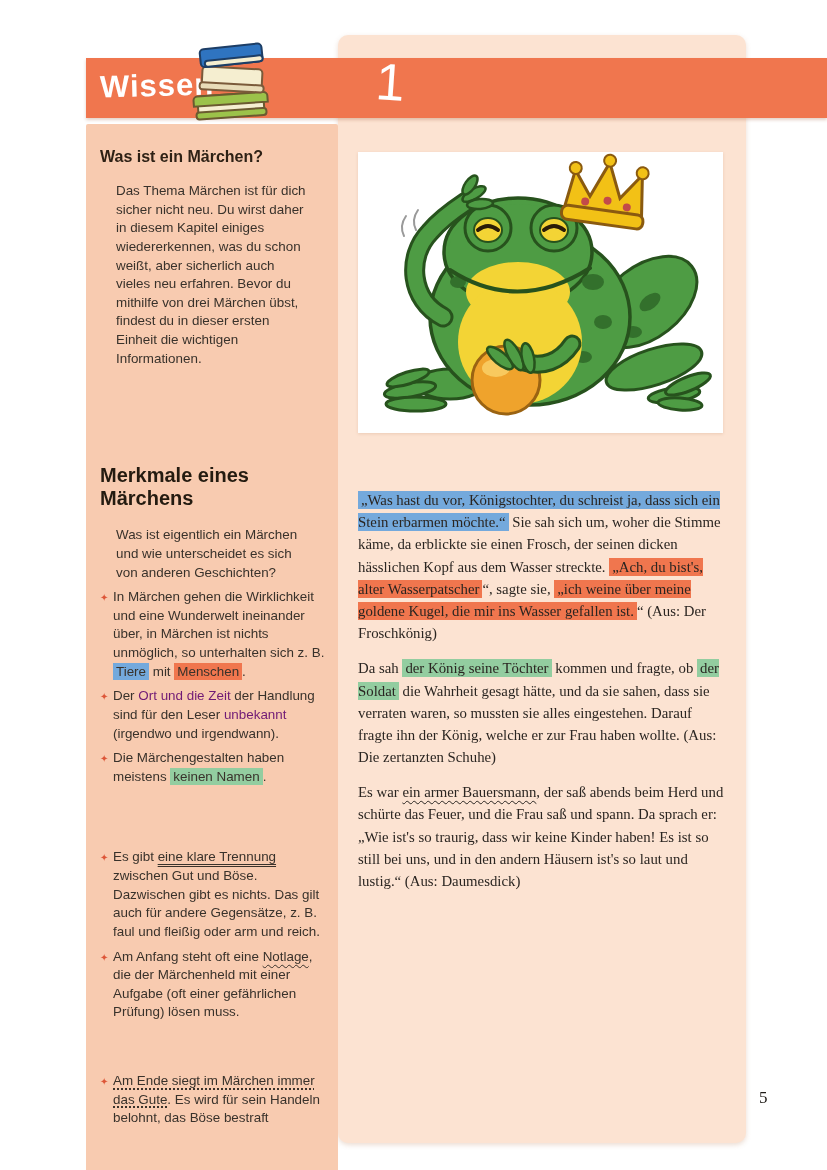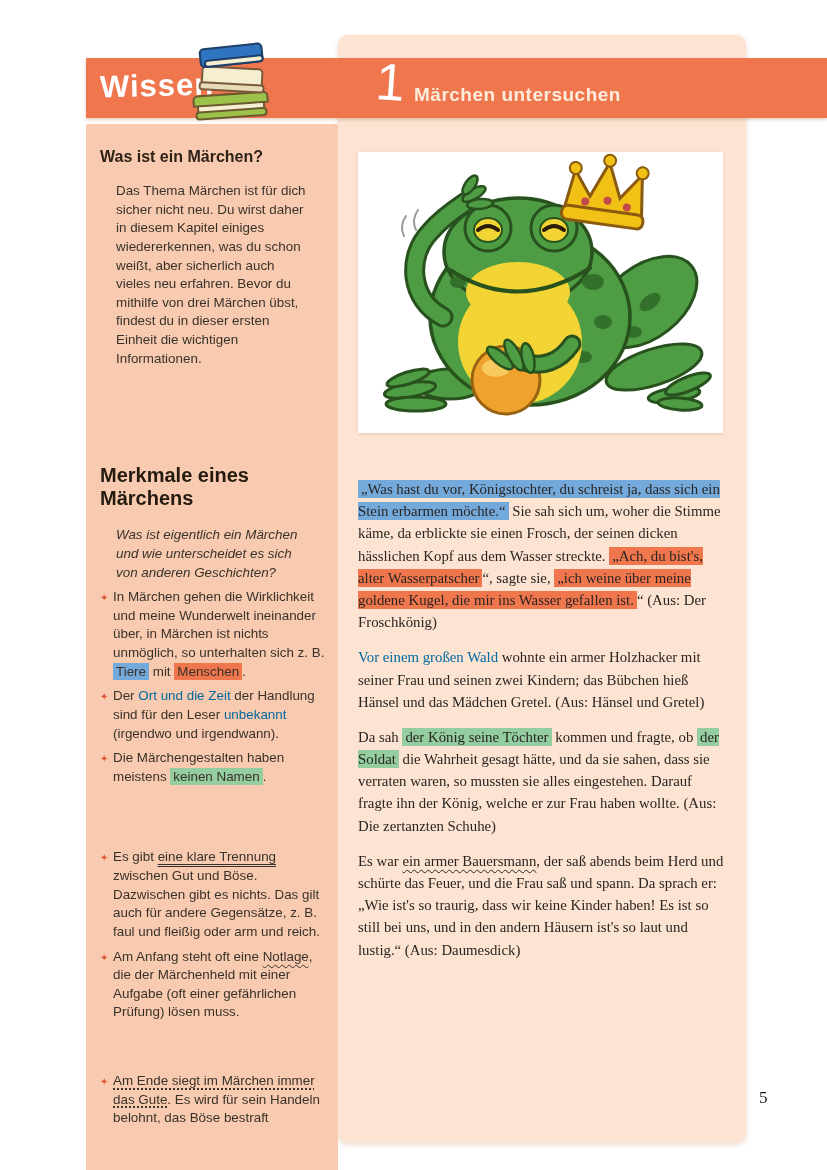--- a/index.html
+++ b/index.html
@@ -37,49 +37,49 @@
   }
   .books{position:absolute;left:104px;top:-22px;width:88px;height:92px;}
   
   .left-panel h2{
     margin:24px 0 14px;font-size:16px;font-weight:700;color:#2E2115;
   }
   .left-panel h3{
     margin:96px 0 14px;font-size:20px;font-weight:700;color:#241B10;
   }
   .left-panel p{margin:16px;font-size:13.4px;line-height:1.39;color:#39322B;}
-  .left-panel .question{margin-bottom:6px;font-style:italic;}
+  .left-panel .question{margin-bottom:6px;}
   .bullet{
     display:flex;font-size:13.4px;line-height:1.39;color:#39322B;margin:0 0 6px;
   }
   .diamond{
     flex:0 0 13px;color:#DD5638;font-size:10px;line-height:1.9;
   }
   .btext{flex:1;}
   .b3{margin-bottom:62px;}
   .b5{margin-bottom:50px;}
   
   .figure{
     position:absolute;left:20px;top:117px;width:365px;height:281px;
     background:#ffffff;box-shadow:0 1px 3px rgba(170,110,70,.2);
   }
   .figure svg{display:block;width:100%;height:100%;}
   .excerpts{
-    position:absolute;left:20px;top:407px;width:372px;
+    position:absolute;left:20px;top:418px;width:372px;
     font-family:"Liberation Serif",serif;font-size:14.8px;line-height:1.5;color:#2A2521;
   }
   .excerpt{margin:0 0 13px;}
   .ex1{margin-top:36px;}
   .ex4{margin-bottom:46px;}
   
   .seg-plain{}
   .seg-hl-blue{background:#74A9DC;padding:1px 3px;}
   .seg-hl-orange{background:#F0764E;padding:1px 3px;}
   .seg-hl-green{background:#93CDA0;padding:1px 3px;margin-top:6px;}
-  .seg-red{color:#0369a1;}
+  .seg-red{color:#701a75;}
   .seg-u-double{text-decoration:underline double;text-underline-offset:3px;text-decoration-thickness:1px;}
   .seg-u-wavy{text-decoration:underline wavy;text-underline-offset:3px;text-decoration-thickness:1px;}
   .seg-u-dotted{text-decoration:underline dotted;text-underline-offset:3px;text-decoration-thickness:2px;}
   
   .pagenum{
     position:absolute;left:759px;top:1088px;font-family:"Liberation Serif",serif;
     font-size:17px;color:#1f1b17;
   }
 </style>
 </head>
@@ -162,21 +162,20 @@
         <g stroke="#27521d" stroke-width="2.5" fill="#4E9C44">
           <ellipse cx="142" cy="206" rx="16" ry="6" transform="rotate(40 142 206)"></ellipse>
           <ellipse cx="156" cy="203" rx="17" ry="6" transform="rotate(62 156 203)"></ellipse>
           <ellipse cx="170" cy="206" rx="15" ry="6" transform="rotate(78 170 206)"></ellipse>
         </g>
       </svg>
     </div>
 
     <div class="excerpts">
       <p class="excerpt ex1"><span class="seg-hl-blue">„Was hast du vor, Königstochter, du schreist ja, dass sich ein Stein erbarmen möchte.“</span><span class="seg-plain"> Sie sah sich um, woher die Stimme käme, da erblickte sie einen Frosch, der seinen dicken hässlichen Kopf aus dem Wasser streckte. </span><span class="seg-hl-orange">„Ach, du bist's, alter Wasserpatscher</span><span class="seg-plain">“, sagte sie, </span><span class="seg-hl-orange">„ich weine über meine goldene Kugel, die mir ins Wasser gefallen ist.</span><span class="seg-plain">“ (Aus: Der Froschkönig)</span></p>
-      <p class="excerpt ex2"><span class="seg-red">Vor einem großen Wald</span><span class="seg-plain"> wohnte ein armer Holzhacker mit seiner Frau und seinen zwei Kindern; das Bübchen hieß Hänsel und das Mädchen Gretel. (Aus: Hänsel und Gretel)</span></p>
       <p class="excerpt ex3"><span class="seg-plain">Da sah </span><span class="seg-hl-green">der König seine Töchter</span><span class="seg-plain"> kommen und fragte, ob </span><span class="seg-hl-green">der Soldat</span><span class="seg-plain"> die Wahrheit gesagt hätte, und da sie sahen, dass sie verraten waren, so mussten sie alles eingestehen. Darauf fragte ihn der König, welche er zur Frau haben wollte. (Aus: Die zertanzten Schuhe)</span></p>
       <p class="excerpt ex5"><span class="seg-plain">Es war </span><span class="seg-u-wavy">ein armer Bauersmann</span><span class="seg-plain">, der saß abends beim Herd und schürte das Feuer, und die Frau saß und spann. Da sprach er: „Wie ist's so traurig, dass wir keine Kinder haben! Es ist so still bei uns, und in den andern Häusern ist's so laut und lustig.“ (Aus: Daumesdick)</span></p>
     </div>
   </div>
 
   <div class="banner">
     <span class="brand">Wissen</span>
     <span class="books">
       <svg viewBox="0 0 88 92" xmlns="http://www.w3.org/2000/svg">
 
@@ -191,33 +190,32 @@
           <rect x="10" y="48" width="64" height="7" rx="3" fill="#E8DCB8" stroke="#7a5a3a" stroke-width="2"></rect>
         </g>
 
         <g transform="rotate(-6 44 18)">
           <rect x="10" y="10" width="62" height="18" rx="4" fill="#2F74C0" stroke="#1d3e66" stroke-width="2"></rect>
           <rect x="14" y="22" width="58" height="6" rx="3" fill="#F5EED0" stroke="#1d3e66" stroke-width="2"></rect>
         </g>
       </svg>
     </span>
     <span class="chapnum">1</span>
-    <span class="chaptitle">Märchen untersuchen</span>
   </div>
 
   <div class="left-panel">
     <h2>Was ist ein Märchen?</h2>
     <p>Das Thema Märchen ist für dich sicher nicht neu. Du wirst daher in diesem Kapitel einiges wiedererkennen, was du schon weißt, aber sicherlich auch vieles neu erfahren. Bevor du mithilfe von drei Märchen übst, findest du in dieser ersten Einheit die wichtigen Informationen.</p>
     <h3>Merkmale eines Märchens</h3>
     <p class="question">Was ist eigentlich ein Märchen und wie unterscheidet es sich von anderen Geschichten?</p>
 
     <div class="bullets">
       <div class="bullet b1">
         <span class="diamond">✦</span>
-        <span class="btext"><span class="seg-plain">In Märchen gehen die Wirklichkeit und meine Wunderwelt ineinander über, in Märchen ist nichts unmöglich, so unterhalten sich z. B. </span><span class="seg-hl-blue">Tiere</span><span class="seg-plain"> mit </span><span class="seg-hl-orange">Menschen</span><span class="seg-plain">.</span></span>
+        <span class="btext"><span class="seg-plain">In Märchen gehen die Wirklichkeit und eine Wunderwelt ineinander über, in Märchen ist nichts unmöglich, so unterhalten sich z. B. </span><span class="seg-hl-blue">Tiere</span><span class="seg-plain"> mit </span><span class="seg-hl-orange">Menschen</span><span class="seg-plain">.</span></span>
       </div>
       <div class="bullet b2">
         <span class="diamond">✦</span>
         <span class="btext"><span class="seg-plain">Der </span><span class="seg-red">Ort und die Zeit</span><span class="seg-plain"> der Handlung sind für den Leser </span><span class="seg-red">unbekannt</span><span class="seg-plain"> (irgendwo und irgendwann).</span></span>
       </div>
       <div class="bullet b3">
         <span class="diamond">✦</span>
         <span class="btext"><span class="seg-plain">Die Märchengestalten haben meistens </span><span class="seg-hl-green">keinen Namen</span><span class="seg-plain">.</span></span>
       </div>
       <div class="bullet b4">

